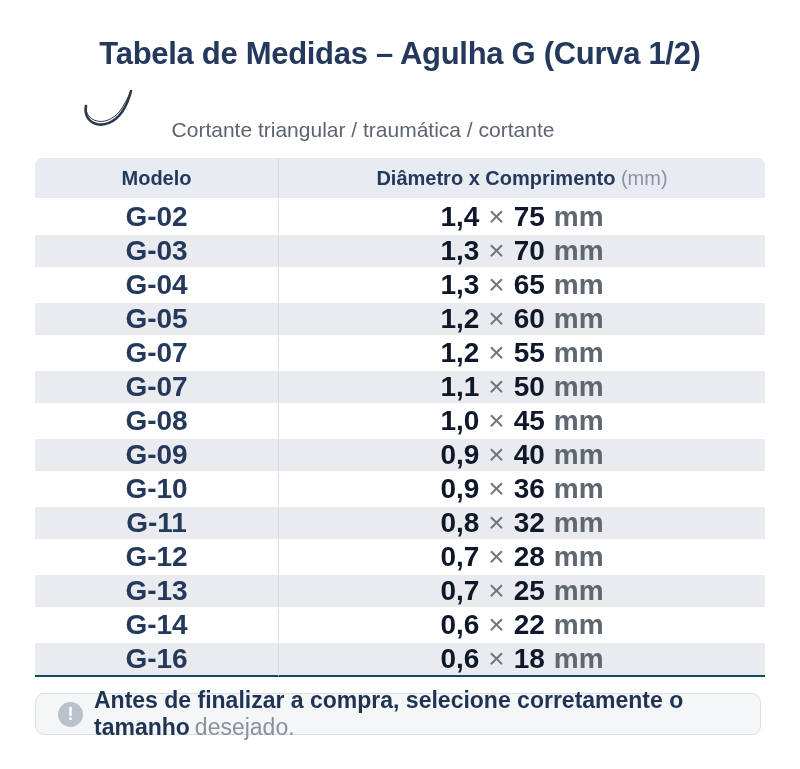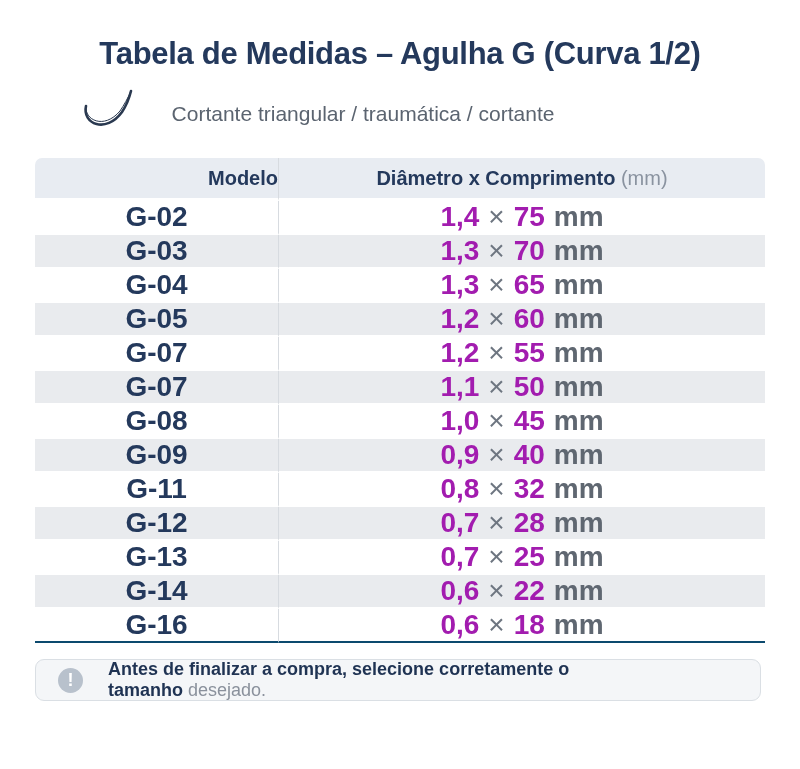--- a/index.html
+++ b/index.html
@@ -19,21 +19,21 @@
     text-align: center;
     font-size: 31px;
     font-weight: 700;
     letter-spacing: -0.3px;
     color: #24395c;
   }
 
   
   .subtitle-row {
     display: flex;
-    align-items: center;
+    align-items: flex-end;
     width: fit-content;
     margin: 0 auto 16px auto;
     transform: translateX(-85px);
     gap: 30px;
   }
   .needle-icon { display: inline-flex; width: 66px; height: 56px; }
   .needle-icon svg { width: 100%; height: 100%; }
   .subtitle {
     font-size: 21px;
     font-weight: 400;
@@ -54,21 +54,21 @@
     background: #e8ecf2;
     height: 40px;
     font-size: 20px;
     font-weight: 700;
     color: #24395c;
     text-align: center;
     vertical-align: middle;
     border-bottom: 3px solid #ffffff;
     padding: 0;
   }
-  thead th:first-child { border-top-left-radius: 7px; text-align: right; }
+  thead th:first-child { border-top-left-radius: 7px; }
   thead th:last-child  { border-top-right-radius: 7px; }
   thead .unit-header { color: #8a93a0; font-weight: 400; }
 
   tbody th, tbody td {
     height: 32px;
     padding: 0;
     text-align: center;
     vertical-align: middle;
     font-size: 28px;
     border-bottom: 2px solid #ffffff;
@@ -77,21 +77,21 @@
   tbody tr:nth-child(even) td { background: #e9ebee; }
   tbody tr:last-child th,
   tbody tr:last-child td { border-bottom: 2px solid #0c4a6e; }
 
   thead th + th,
   tbody th + td { border-left: 1px solid #d7dbe0; }
 
   .model-cell { font-weight: 700; color: #24395c; }
   .dim-cell span { display: inline-block; }
   .dim-cell span + span { margin-left: 9px; }
-  .dim-cell .num  { font-weight: 700; color: #a21caf; }
+  .dim-cell .num  { font-weight: 700; color: #0f172a; }
   .dim-cell .op   { font-weight: 400; color: #6e7681; }
   .dim-cell .unit-text { font-weight: 700; color: #5f6771; }
 
   
   .notice {
     margin-top: 16px;
     width: 726px;
     height: 42px;
     box-sizing: border-box;
     background: #f4f6f8;
@@ -107,21 +107,21 @@
     border-radius: 50%;
     background: #b8c1cc;
     color: #ffffff;
     font-weight: 700;
     font-size: 18px;
     display: inline-flex;
     align-items: center;
     justify-content: center;
     flex: 0 0 auto;
   }
-  .notice-text { font-size: 18px; margin: 14px; }
+  .notice-text { font-size: 23px; margin: 0; }
   .notice-text .bold { font-weight: 700; color: #1f3353; }
   .notice-text .regular { font-weight: 400; color: #8a919c; margin-left: 5px; }
 </style>
 </head>
 <body>
 
 <div class="page">
 
   <h1 class="title">Tabela de Medidas – Agulha G (Curva 1/2)</h1>
 
@@ -176,20 +176,24 @@
         </tr>
         <tr>
           <th class="model-cell">G-08</th>
           <td class="dim-cell"><span class="num">1,0</span><span class="op">×</span><span class="num">45</span><span class="unit-text">mm</span></td>
         </tr>
         <tr>
           <th class="model-cell">G-09</th>
           <td class="dim-cell"><span class="num">0,9</span><span class="op">×</span><span class="num">40</span><span class="unit-text">mm</span></td>
         </tr>
         <tr>
+          <th class="model-cell">G-10</th>
+          <td class="dim-cell"><span class="num">0,9</span><span class="op">×</span><span class="num">36</span><span class="unit-text">mm</span></td>
+        </tr>
+        <tr>
           <th class="model-cell">G-11</th>
           <td class="dim-cell"><span class="num">0,8</span><span class="op">×</span><span class="num">32</span><span class="unit-text">mm</span></td>
         </tr>
         <tr>
           <th class="model-cell">G-12</th>
           <td class="dim-cell"><span class="num">0,7</span><span class="op">×</span><span class="num">28</span><span class="unit-text">mm</span></td>
         </tr>
         <tr>
           <th class="model-cell">G-13</th>
           <td class="dim-cell"><span class="num">0,7</span><span class="op">×</span><span class="num">25</span><span class="unit-text">mm</span></td>

